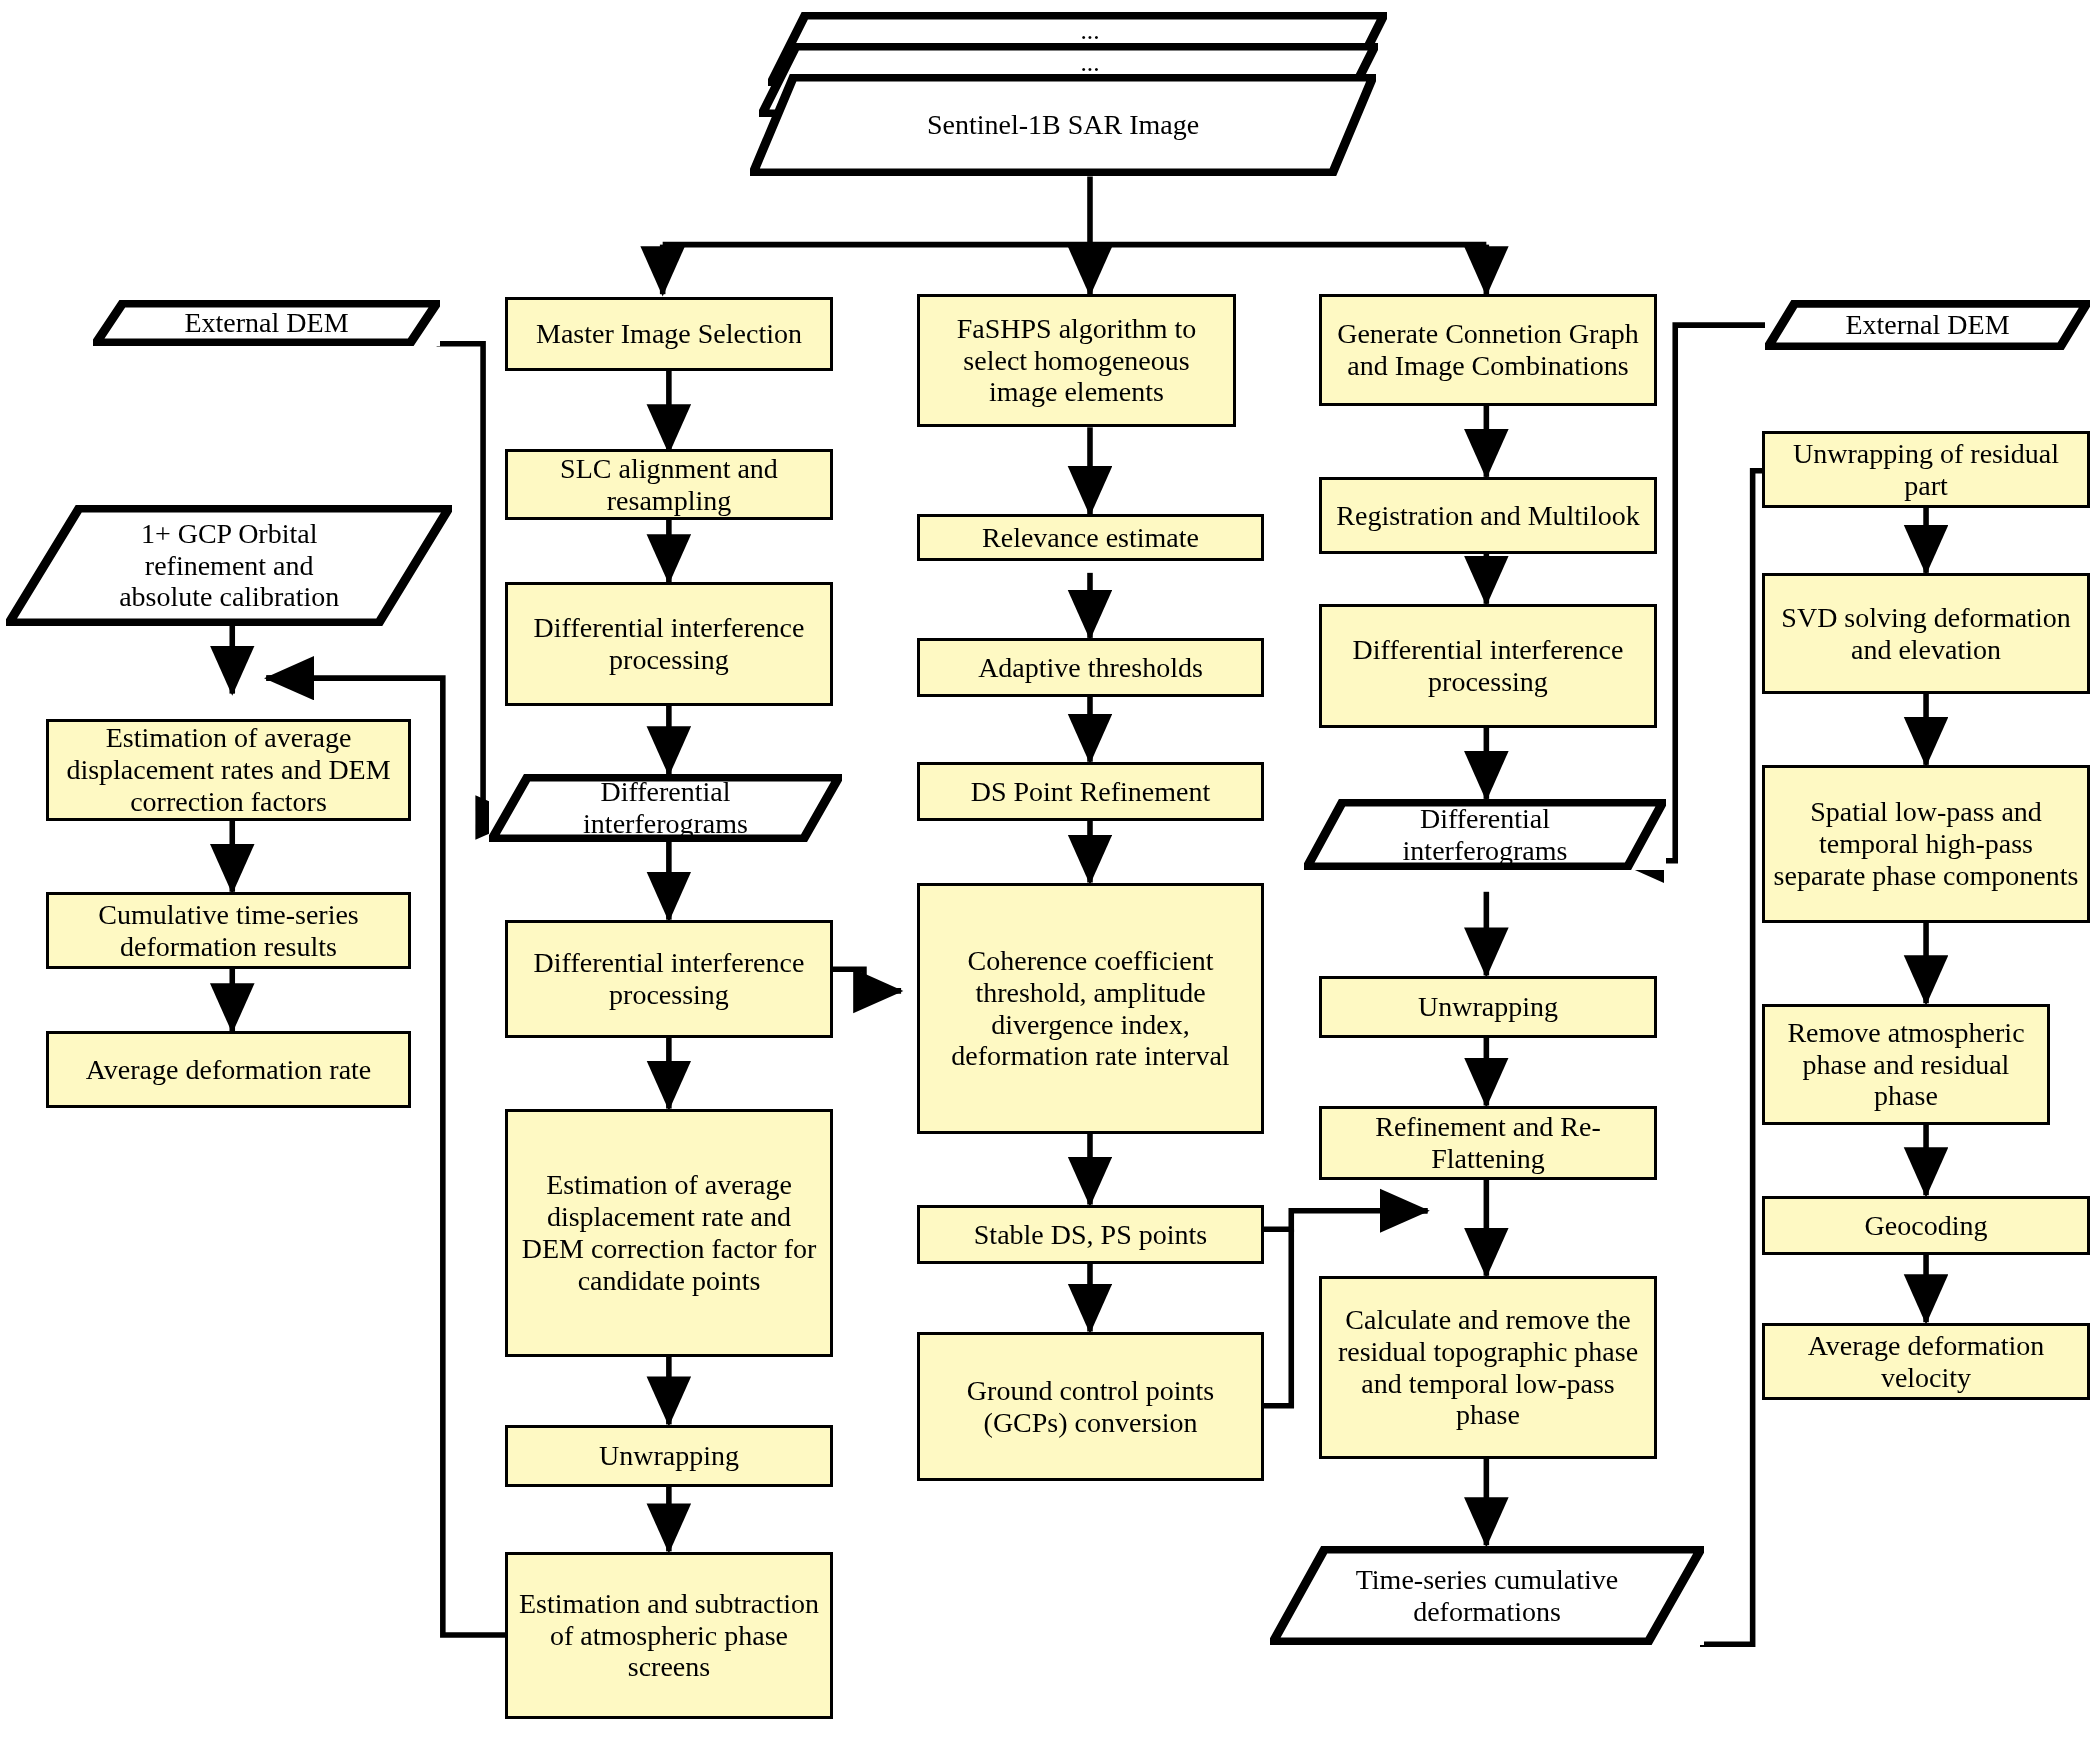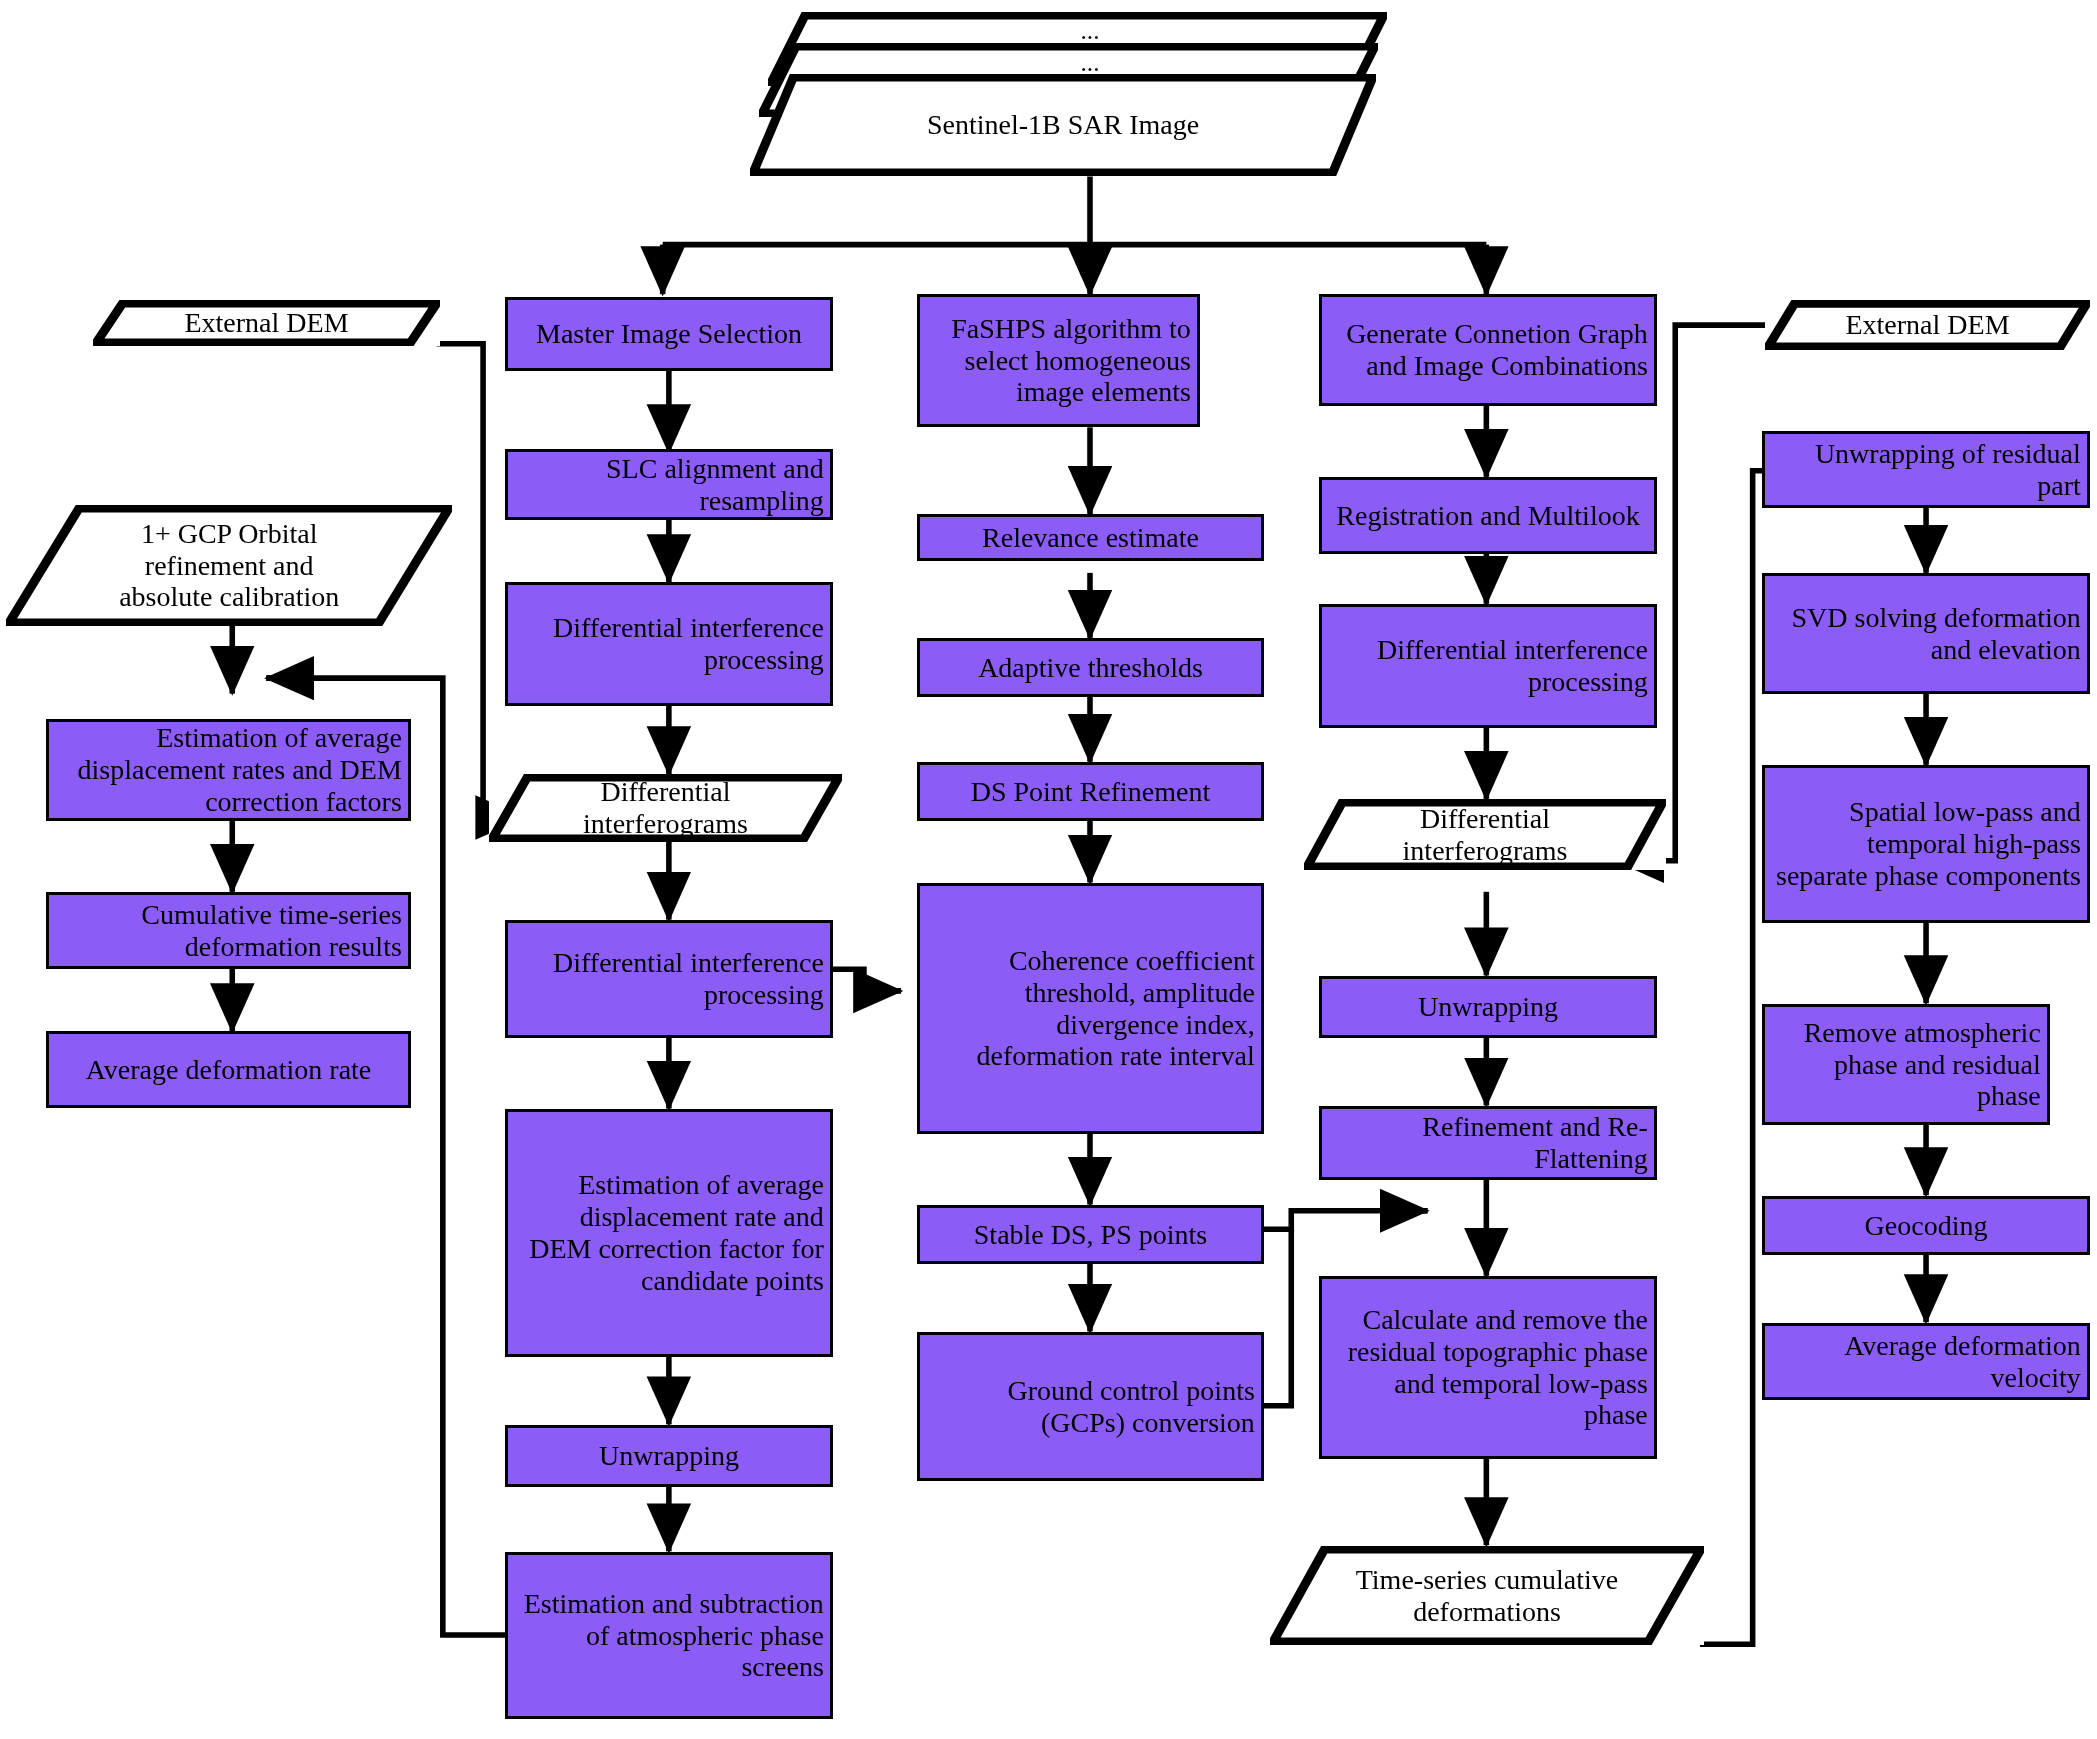--- a/index.html
+++ b/index.html
@@ -2,21 +2,21 @@
 <html style="font-size:10px"><head>
 <meta charset="utf-8">
 <style>
   html,body{margin:0;padding:0;background:#ffffff;}
   #stage{position:relative;width:2097px;height:1739px;background:#ffffff;
          font-family:"Liberation Serif","DejaVu Serif",serif;}
   svg#wires{position:absolute;left:0;top:0;width:2097px;height:1739px;}
   .node{position:absolute;box-sizing:border-box;display:flex;align-items:center;
         justify-content:center;text-align:center;color:#000;line-height:1.14;
         font-size:28px;padding:2.5px 6.2px;}
-  .proc{border:3.1px solid #000;background:#8b5cf6;text-align:right;}
+  .proc{border:3.1px solid #000;background:#fef9c3;}
   .para{background:#fff;}
   .para .ptext{position:relative;z-index:3;}
   .para-shape{position:absolute;left:0;top:0;width:100%;height:100%;z-index:1;}
   .stack-label{position:absolute;text-align:center;font-size:25.4px;color:#000;z-index:4;}
 </style>
 </head>
 <body>
 
 <div id="stage">
 
@@ -152,21 +152,21 @@
   <div class="node proc" style="left:505px;top:1109px;width:328px;height:248px;">
     <span>Estimation of average displacement rate and DEM correction factor for candidate points</span>
   </div>
   <div class="node proc" style="left:505px;top:1425px;width:328px;height:62px;">
     <span>Unwrapping</span>
   </div>
   <div class="node proc" style="left:505px;top:1552px;width:328px;height:167px;">
     <span>Estimation and subtraction of atmospheric phase screens</span>
   </div>
 
-  <div class="node proc" style="left:917px;top:294px;width:283px;height:133px;">
+  <div class="node proc" style="left:917px;top:294px;width:319px;height:133px;">
     <span>FaSHPS algorithm to select homogeneous image elements</span>
   </div>
   <div class="node proc" style="left:917px;top:514px;width:347px;height:47px;">
     <span>Relevance estimate</span>
   </div>
   <div class="node proc" style="left:917px;top:638px;width:347px;height:59px;">
     <span>Adaptive thresholds</span>
   </div>
   <div class="node proc" style="left:917px;top:762px;width:347px;height:59px;">
     <span>DS Point Refinement</span>

